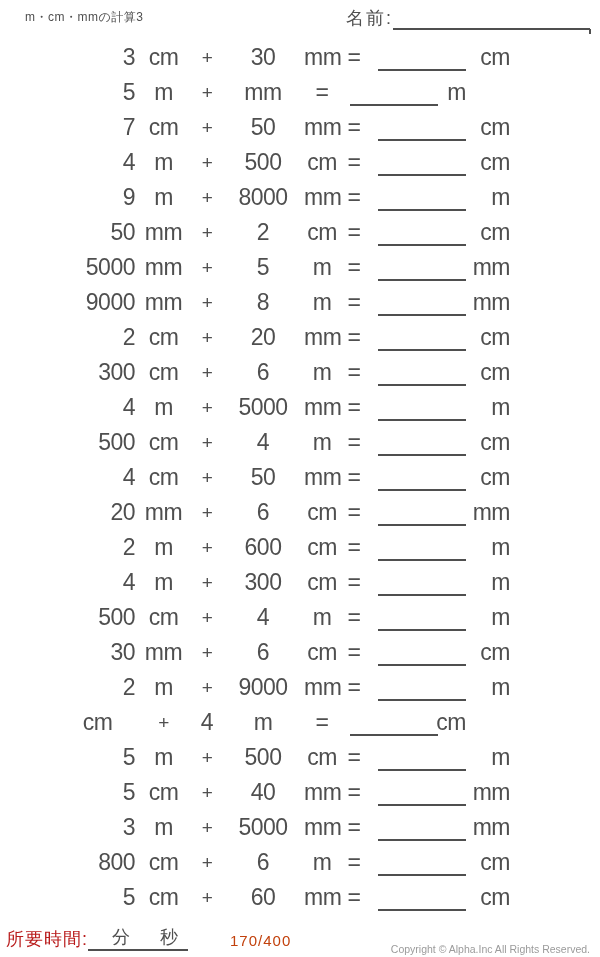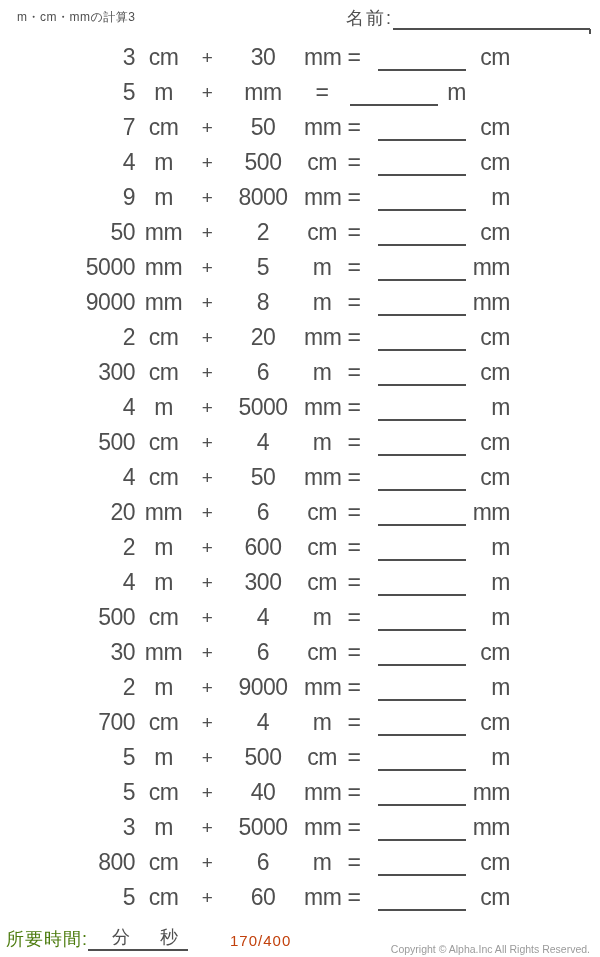--- a/index.html
+++ b/index.html
@@ -3,21 +3,21 @@
 <meta charset="utf-8">
 <style>
   * { margin:0; padding:0; box-sizing:border-box; }
   html,body { background:#ffffff; }
   body { font-family:"Liberation Sans","DejaVu Sans",sans-serif; }
   .page {
     position:relative; width:600px; height:957px; background:#ffffff;
     color:#4f4f4f; overflow:hidden;
   }
   
-  .header { position:absolute; top:0; left:8px; right:0; height:40px; }
+  .header { position:absolute; top:0; left:16px; right:0; height:40px; }
   .title {
     position:absolute; top:9px; left:9px;
     font-size:12px; color:#4f4f4f; letter-spacing:0.5px;
   }
   .name-block { position:absolute; top:6px; right:10px; width:244px; display:flex; align-items:flex-end; }
   .name-label { font-size:18px; color:#4f4f4f; letter-spacing:2px; white-space:nowrap; }
   .name-line {
     position:relative; display:inline-block; flex:1; height:22px;
     border-bottom:2px solid #4f4f4f;
   }
@@ -37,21 +37,21 @@
   .eq   { text-align:center; font-size:23px; }
   .blankwrap { align-self:start; height:35px; }
   .blank {
     margin-left:10px; width:88px; height:70px;
     height:69px;
   }
   .blank-inner { width:88px; height:31px; border-bottom:2px solid #4f4f4f; }
   
   .footer { position:absolute; left:0; right:0; bottom:0; height:36px; }
   .time-block { position:absolute; left:6px; bottom:6px; display:flex; align-items:flex-end; }
-  .time-label { font-size:18px; color:#4d7c0f; letter-spacing:1px; white-space:nowrap; }
+  .time-label { font-size:18px; color:#b91c1c; letter-spacing:1px; white-space:nowrap; }
   .time-line {
     display:inline-flex; align-items:flex-end; border-bottom:2px solid #4f4f4f;
     font-size:18px; height:24px;
   }
   .sp1 { display:inline-block; width:24px; }
   .sp2 { display:inline-block; width:30px; }
   .sp3 { display:inline-block; width:10px; }
   .page-number { position:absolute; left:230px; bottom:8px; font-size:15px; color:#c2410c; letter-spacing:1px; }
   .copyright { position:absolute; right:10px; bottom:2px; font-size:10.5px; color:#9b9b9b; }
 </style>
@@ -330,21 +330,20 @@
         <span class="cell unit c5">mm</span>
         <span class="cell eq c6">=</span>
         <div class="blankwrap c7">
           <div class="blank">
             <div class="blank-inner"></div>
           </div>
         </div>
         <span class="cell unit c8">m</span>
       </div>
       <div class="prow">
-        <span class="cell num c1">700</span>
         <span class="cell unit c2">cm</span>
         <span class="cell op c3">+</span>
         <span class="cell num2 c4 unit">4</span>
         <span class="cell unit c5">m</span>
         <span class="cell eq c6">=</span>
         <div class="blankwrap c7">
           <div class="blank">
             <div class="blank-inner"></div>
           </div>
         </div>

